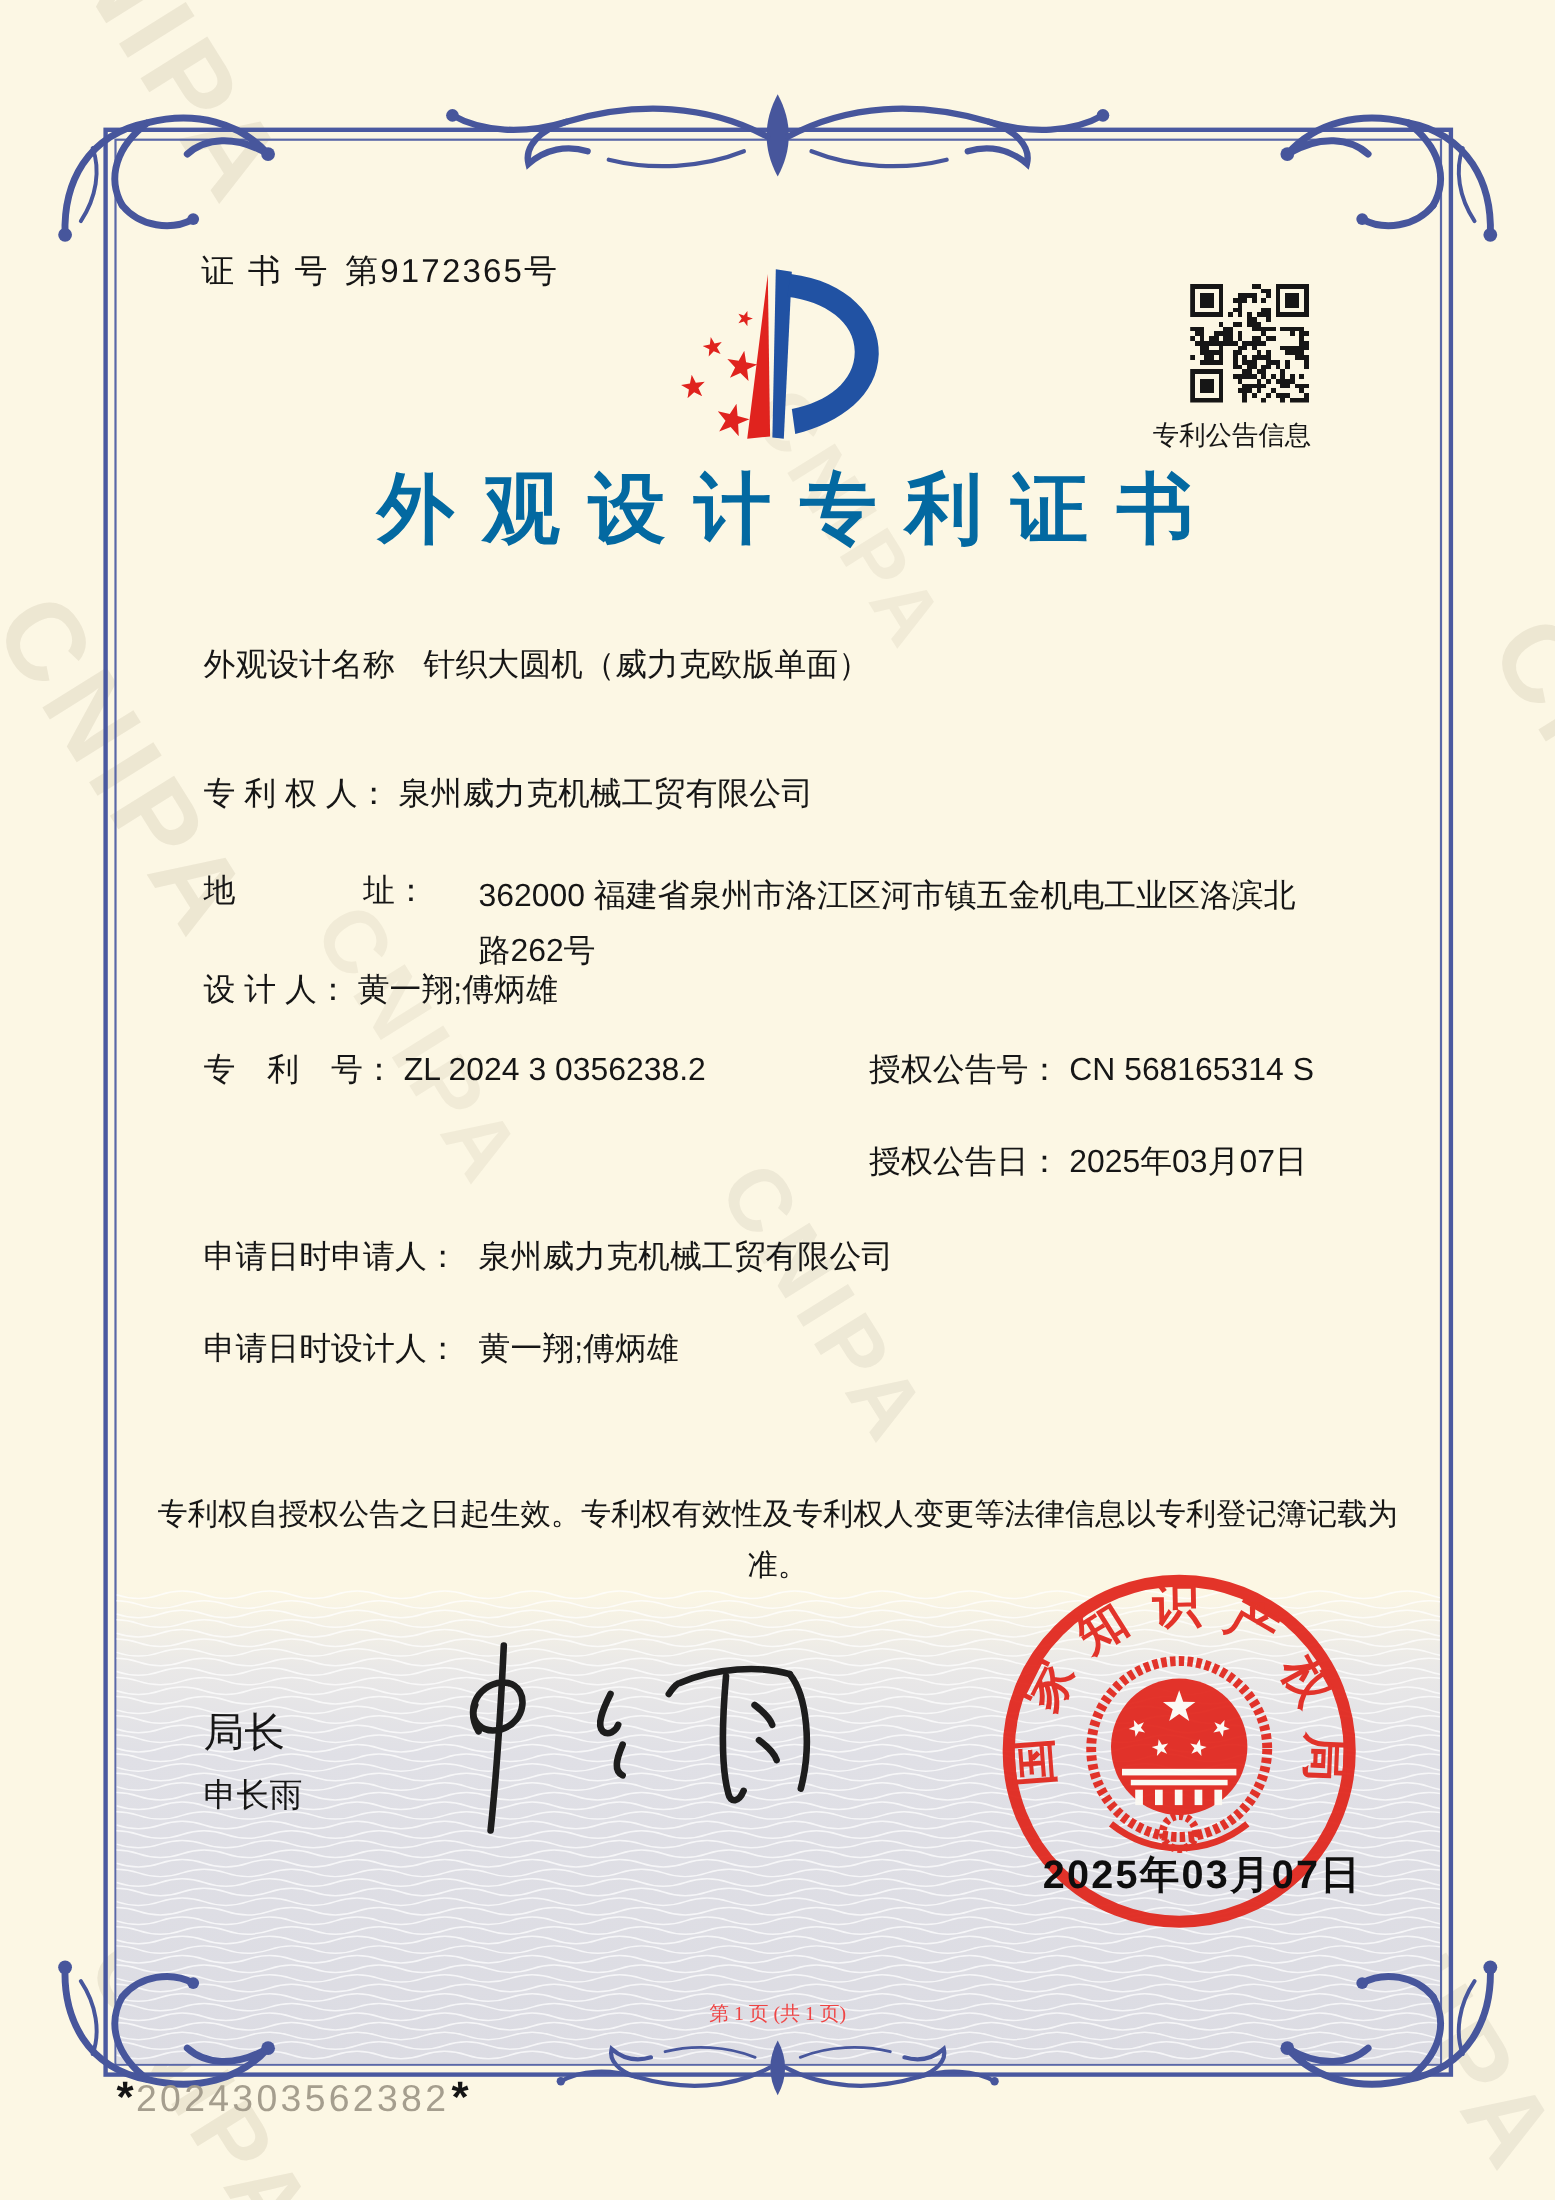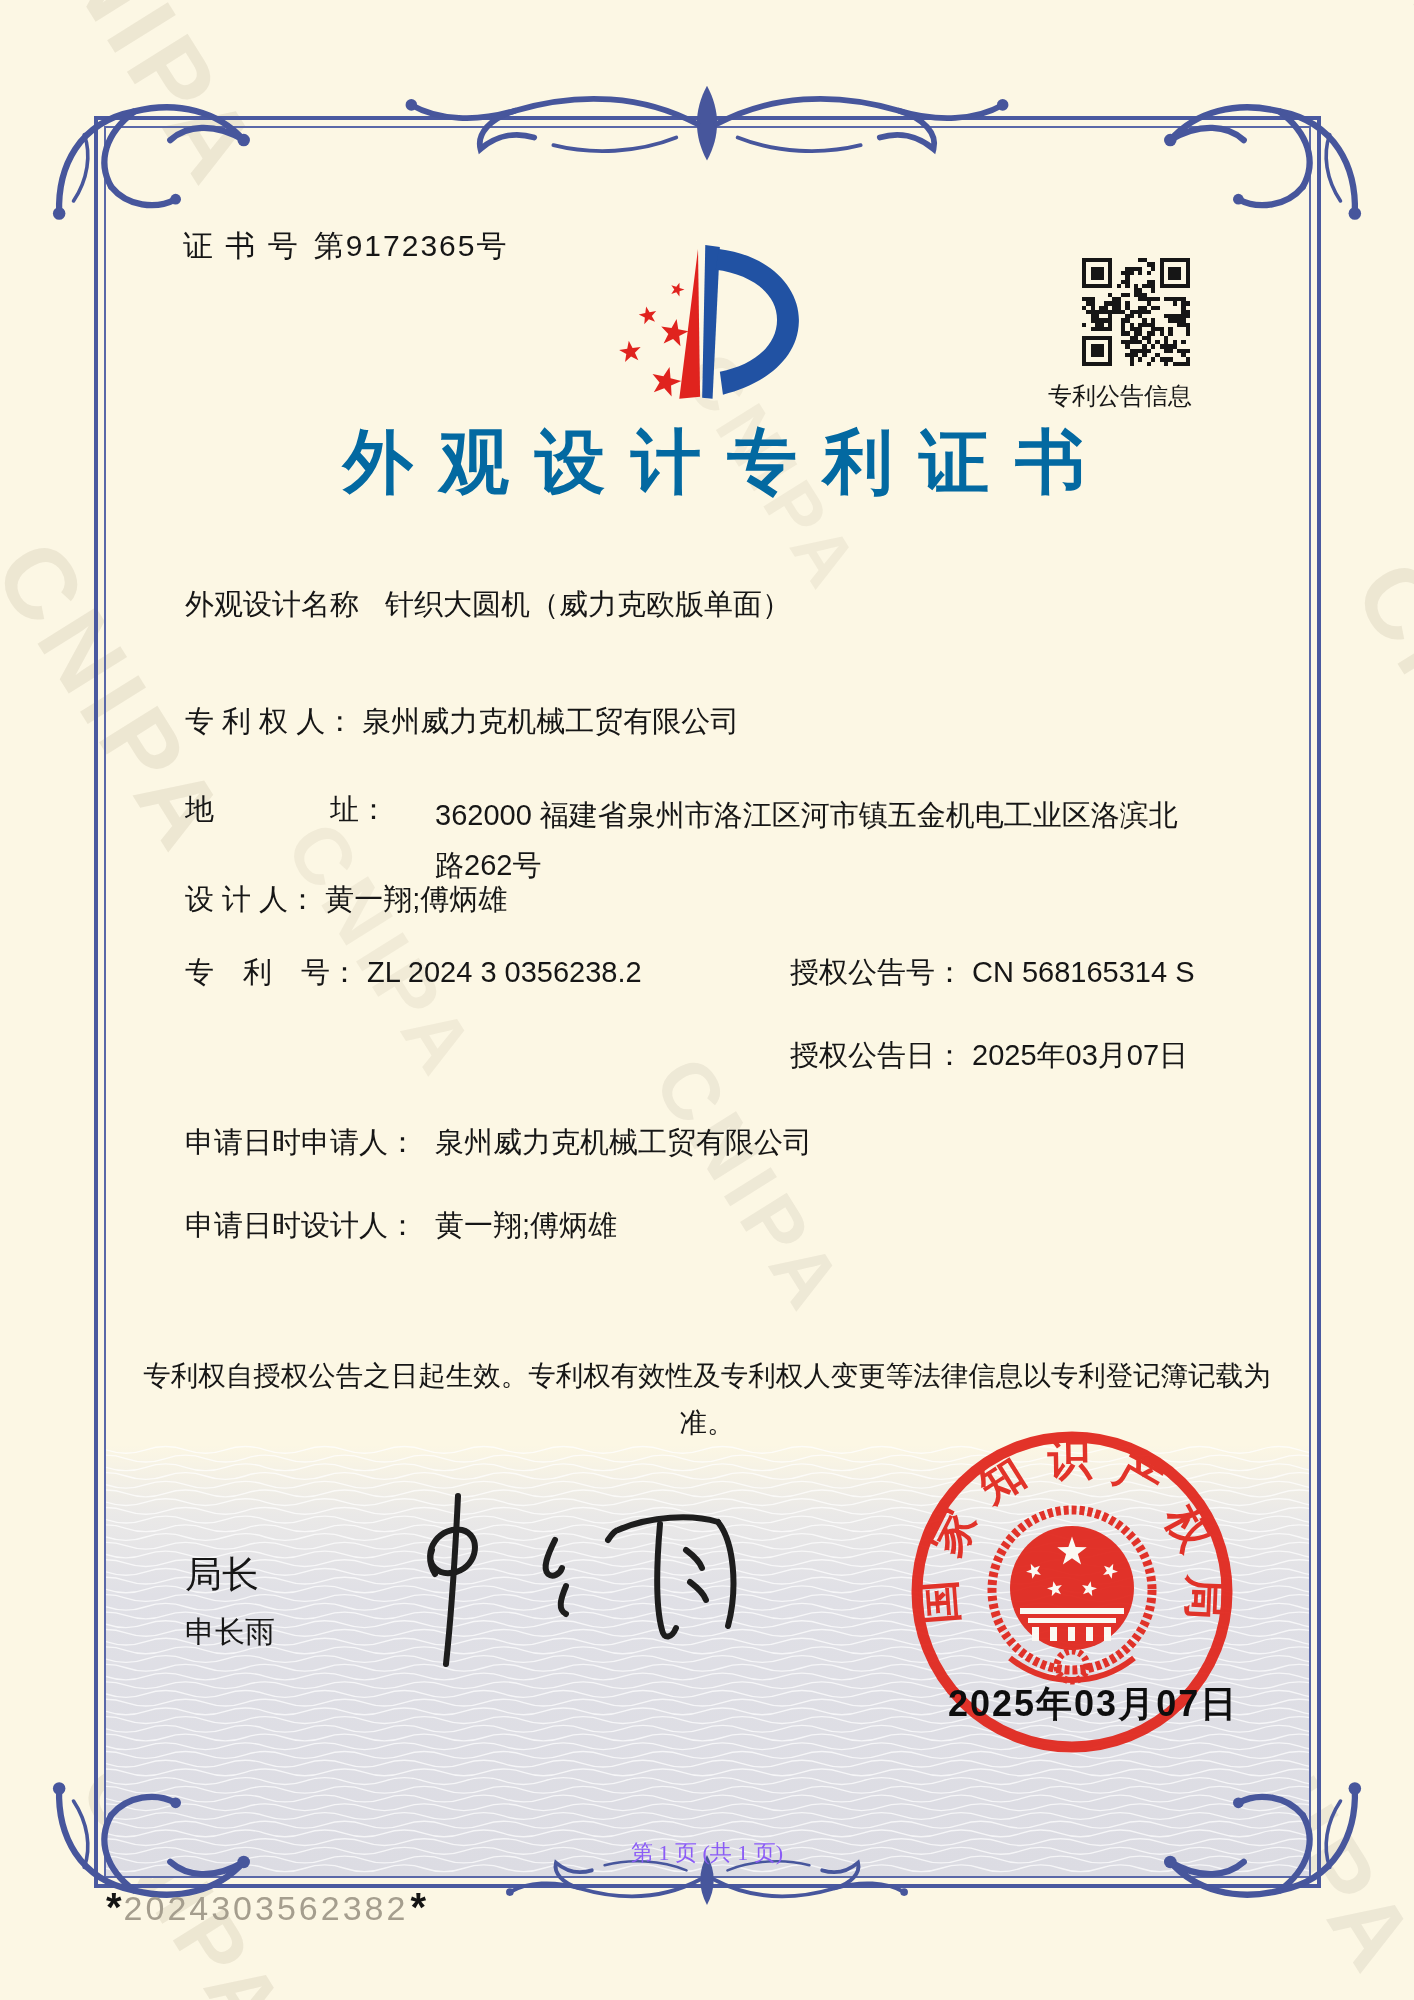--- a/index.html
+++ b/index.html
@@ -69,21 +69,21 @@
   .r-desg{left:185px; top:1206px;}
   .r-desg .val{margin-left:18px;}
   .legal{left:118px; top:1352px; width:1178px; text-align:center;
     font-size:27.5px; font-weight:500; line-height:47px;}
   .officer-title{left:185px; top:1550px; font-size:37px; font-weight:500;}
   .officer-name{left:185px; top:1612px; font-size:30px; font-weight:500;}
   .signature{left:350px; top:1478px; width:420px; height:210px;}
   .seal{left:900px; top:1420px; width:345px; height:345px; z-index:3;}
   .seal-date{left:948px; top:1680px; font-size:36px; font-weight:600; letter-spacing:2px; color:#0e0e0e; z-index:4;}
   .footer{left:0; top:1818px; width:100%; text-align:center;
-    font-family:"Liberation Serif","DejaVu Serif",serif; font-size:22px; color:#8b5cf6;margin-top:20px;}
+    font-family:"Liberation Serif","DejaVu Serif",serif; font-size:18px; color:#ef4444;}
   .barcode{left:106px; top:1886px; display:flex; align-items:flex-start;}
   .barcode .star{font-size:40px; font-weight:700; color:#141414; line-height:42px;}
   .barcode .digits{font-size:34px; font-weight:300; color:#a59e8e; letter-spacing:3px; line-height:44px; margin:0 2px;}
 </style>
 </head>
 <body>
 
 <div class="page">
 
   <svg style="position:absolute;width:0;height:0" aria-hidden="true">

